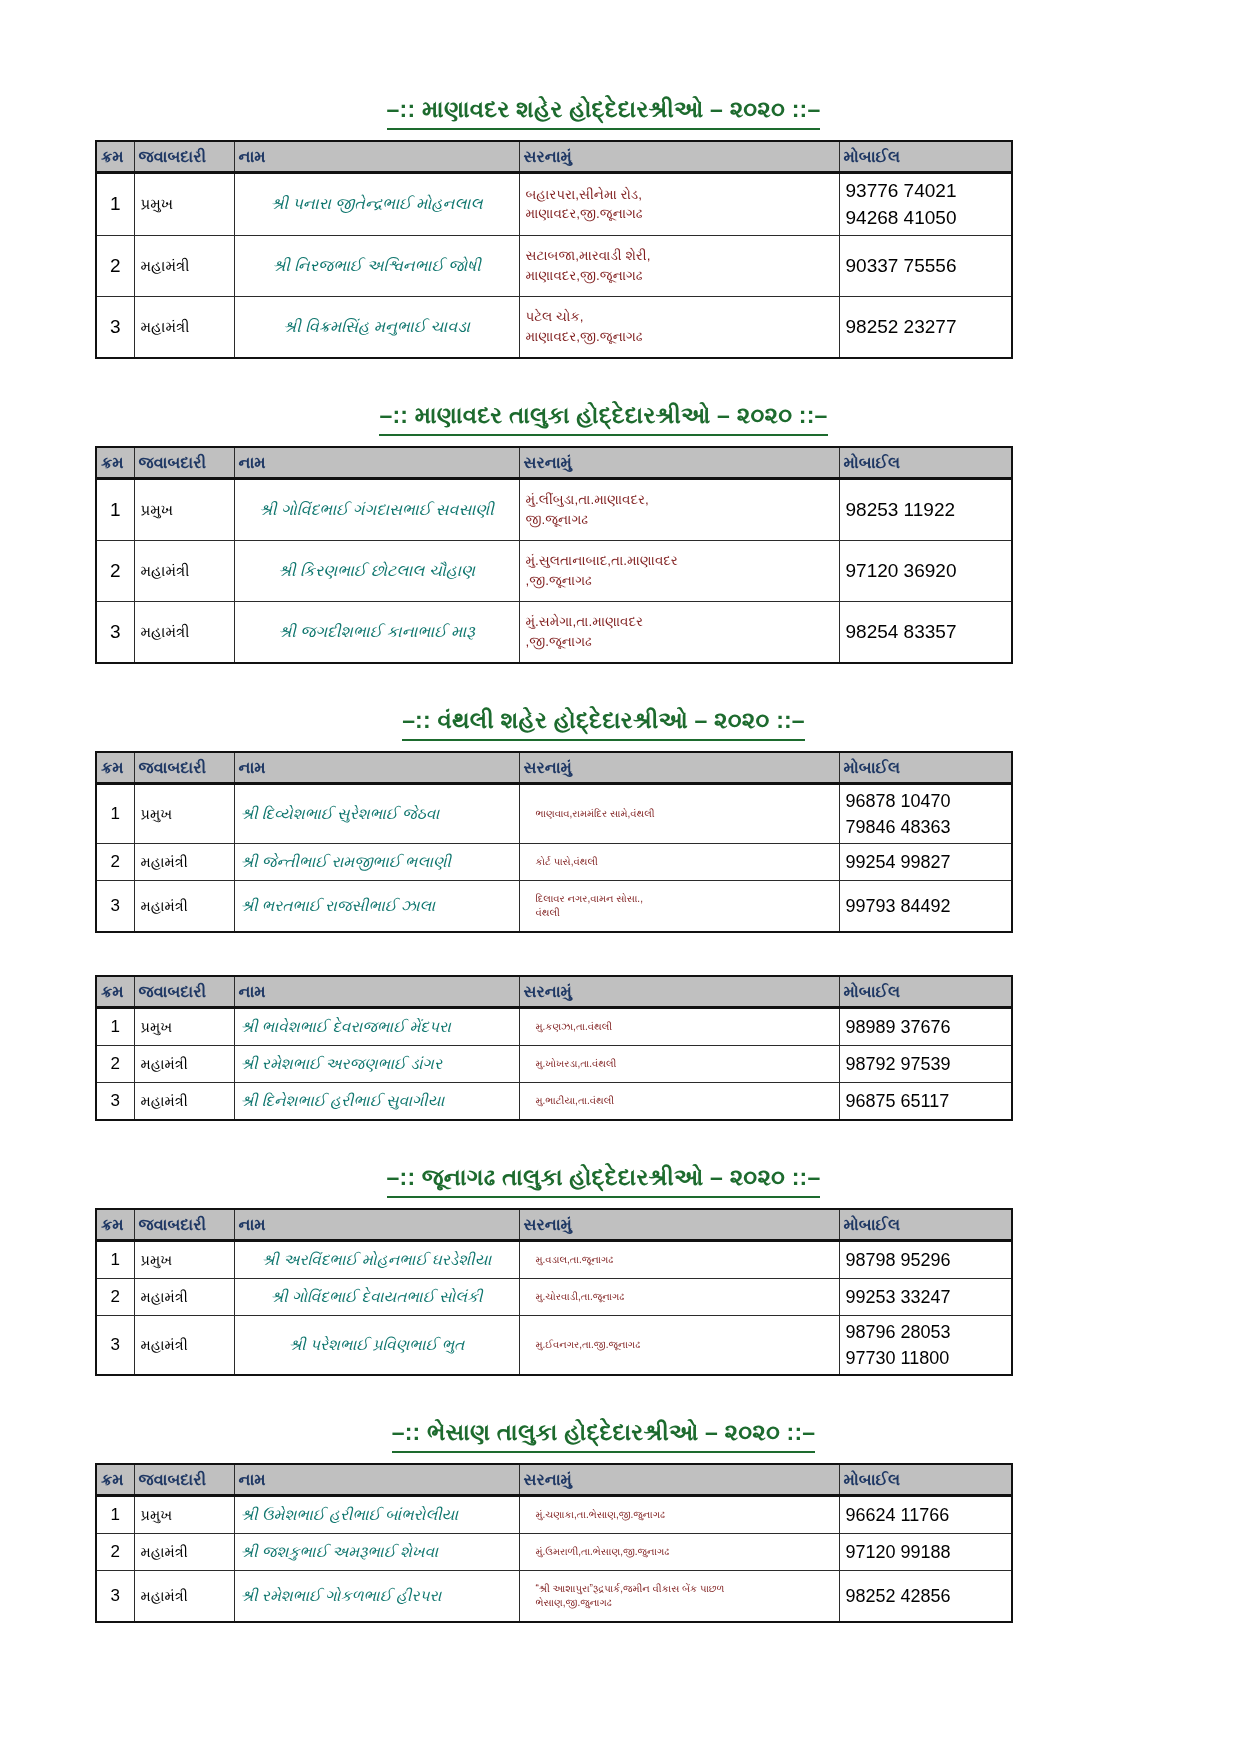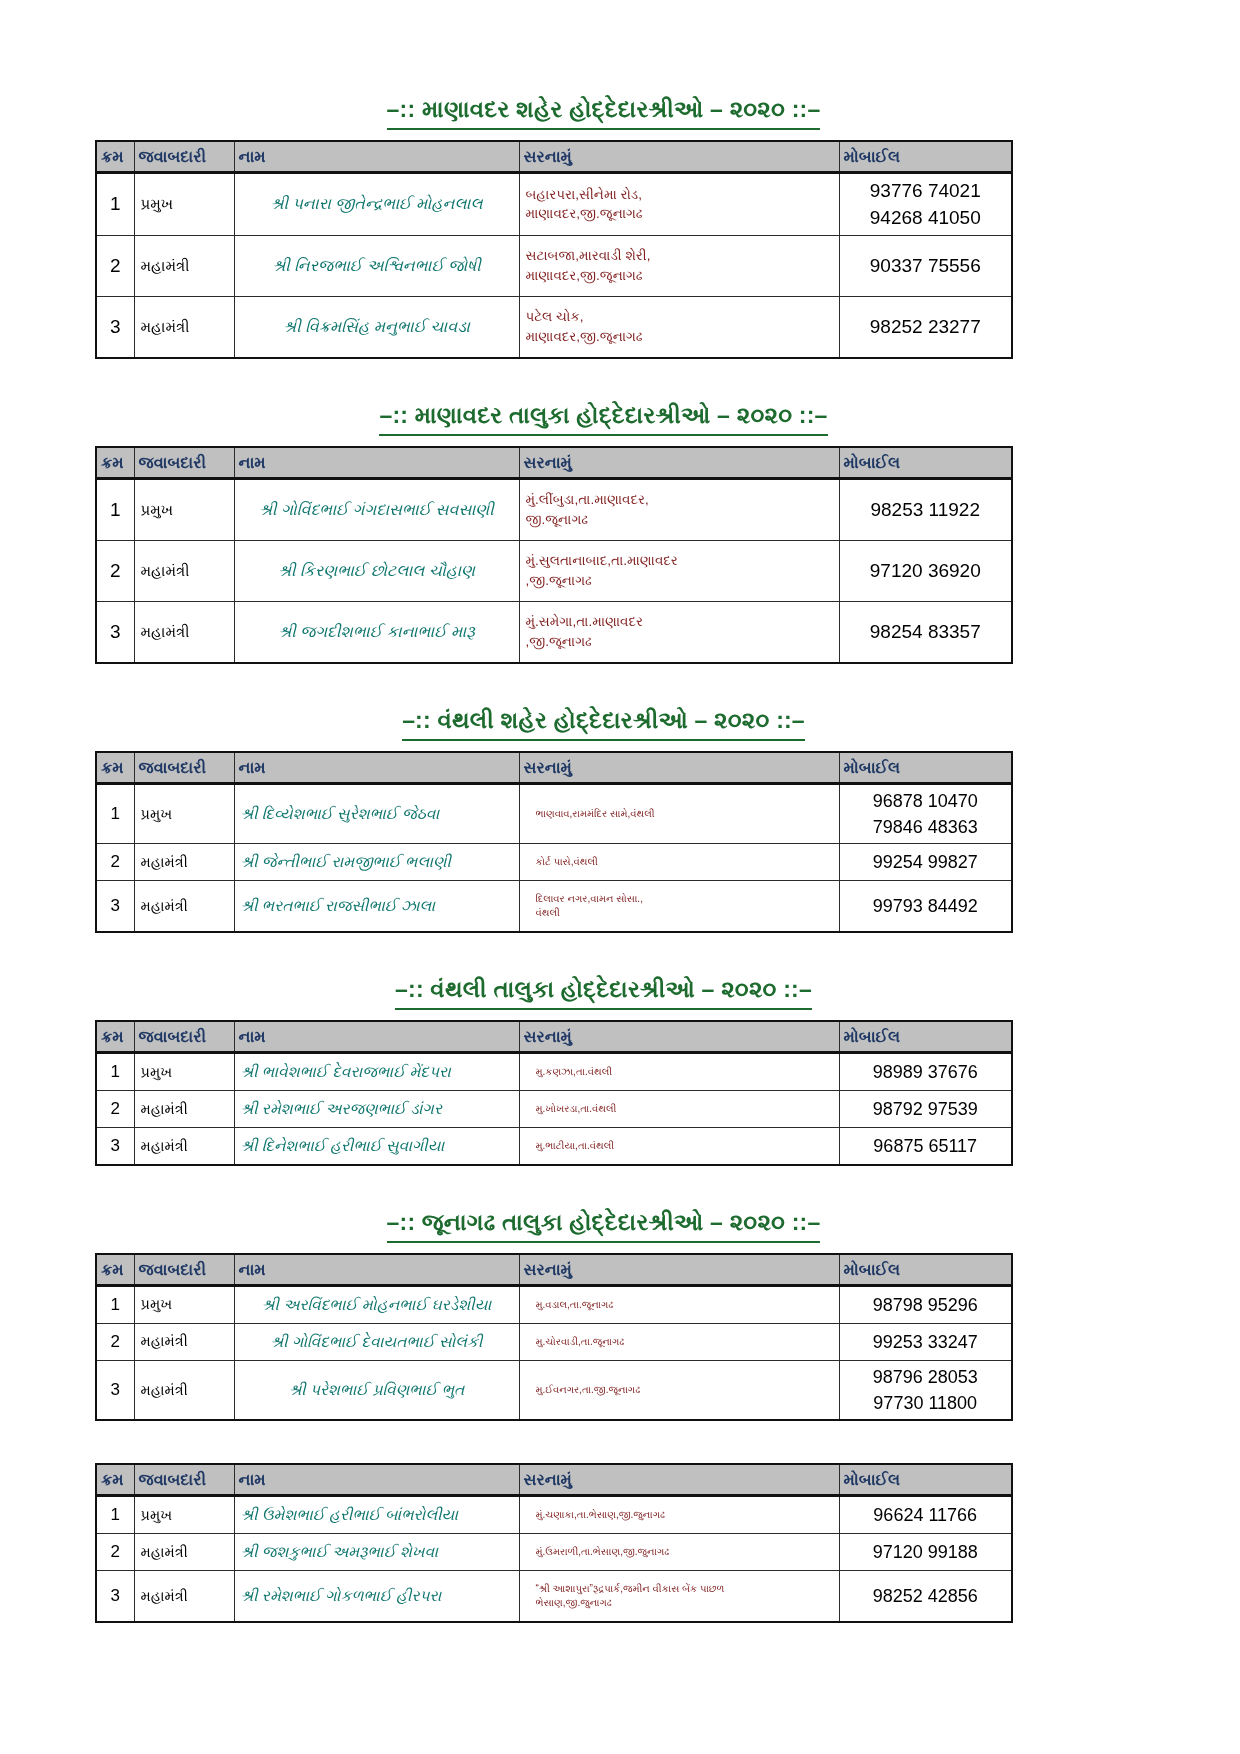--- a/index.html
+++ b/index.html
@@ -82,21 +82,21 @@
     font-style: italic;
   }
   td.name.center { text-align: center; }
   td.addr {
     font-size: 13.5px;
     color: #7f1d1d;
     line-height: 1.45;
     padding-left: 8px;
   }
   td.mob {
-    text-align: center;
+    text-align: left;
     font-size: 19px;
     color: #000;
     line-height: 1.45;
     white-space: pre-line;
   }
   .mob-line { display: block; }
 
   
   table.compact td.krm { font-size: 17px; }
   table.compact td.role { font-size: 14.5px; }
@@ -260,21 +260,20 @@
               <td class="addr">
                 <span class="mob-line">દિલાવર નગર,વામન સોસા.,</span>
                 <span class="mob-line">વંથલી</span>
               </td>
               <td class="mob">99793 84492</td>
             </tr>
           </tbody>
         </table>
       </div>
       <div class="section">
-        <div class="section-title">–:: વંથલી તાલુકા હોદ્દેદારશ્રીઓ – ૨૦૨૦ ::–</div>
         <table class="officers compact">
           <colgroup>
             <col class="c-krm">
             <col class="c-role">
             <col class="c-name">
             <col class="c-addr">
             <col class="c-mob">
           </colgroup>
           <thead>
             <tr>
@@ -348,20 +347,21 @@
               <td class="krm">3</td>
               <td class="role">મહામંત્રી</td>
               <td class="name center">શ્રી પરેશભાઈ પ્રવિણભાઈ ભુત</td>
               <td class="addr">મુ.ઈવનગર,તા.જી.જૂનાગઢ</td>
               <td class="mob"><span class="mob-line">98796 28053</span><span class="mob-line">97730 11800</span></td>
             </tr>
           </tbody>
         </table>
       </div>
       <div class="section">
+        <div class="section-title">–:: ભેસાણ તાલુકા હોદ્દેદારશ્રીઓ – ૨૦૨૦ ::–</div>
         <table class="officers compact">
           <colgroup>
             <col class="c-krm">
             <col class="c-role">
             <col class="c-name">
             <col class="c-addr">
             <col class="c-mob">
           </colgroup>
           <thead>
             <tr>

